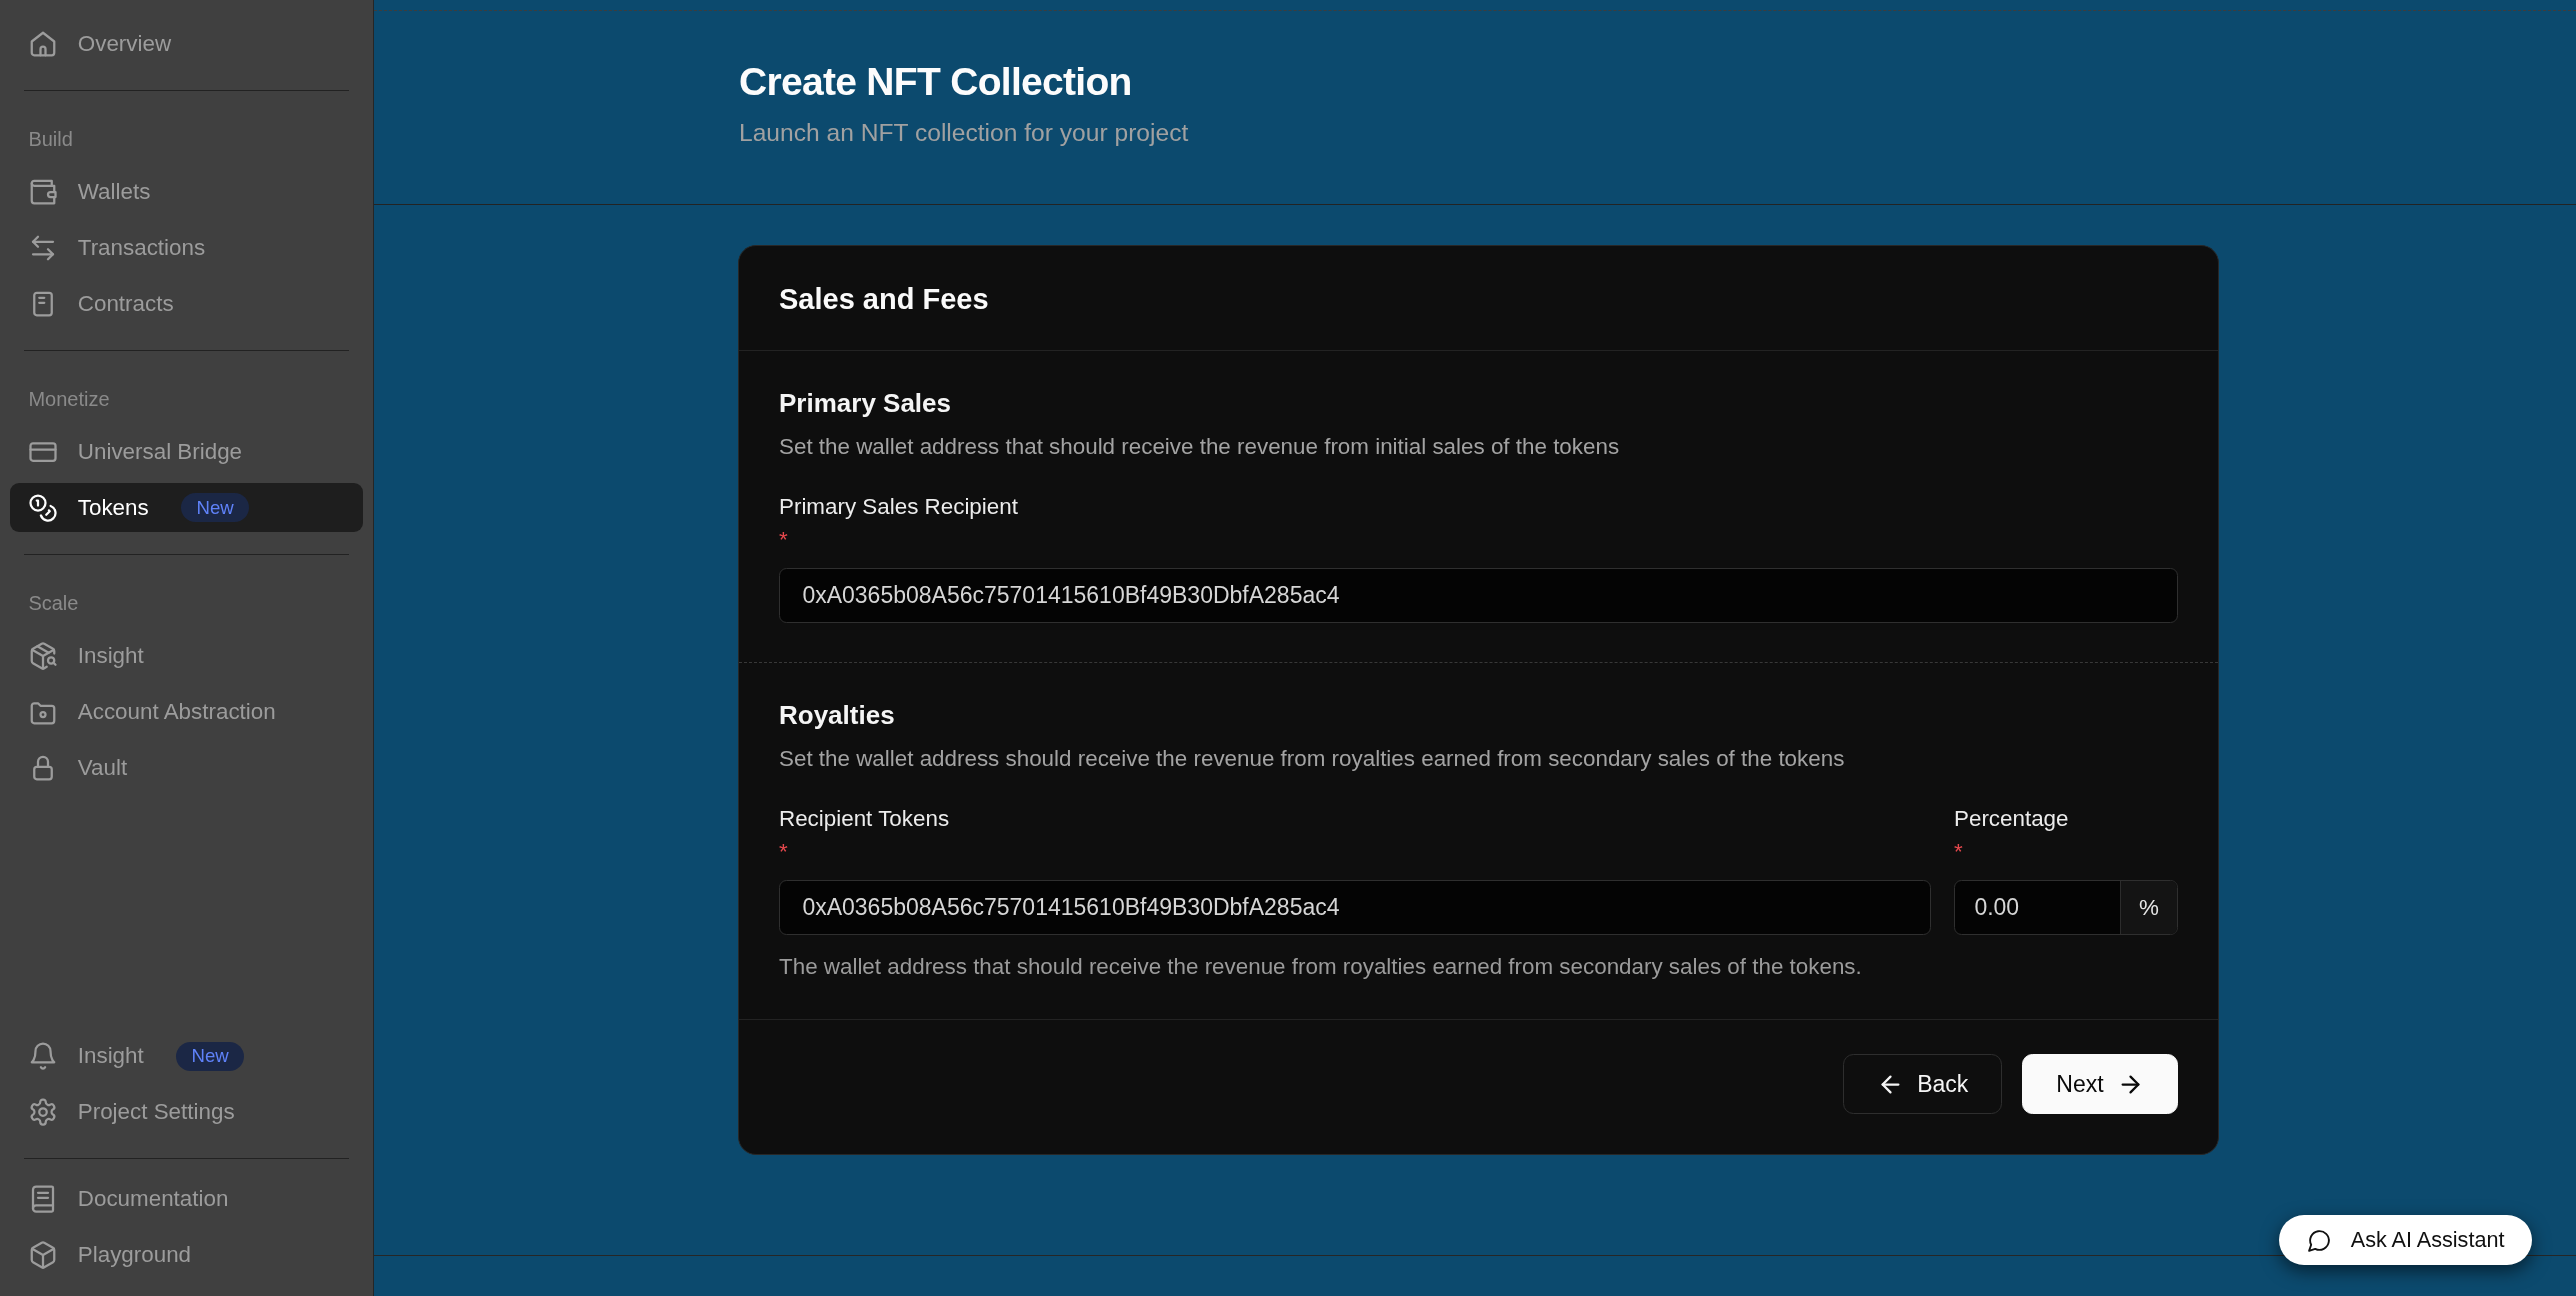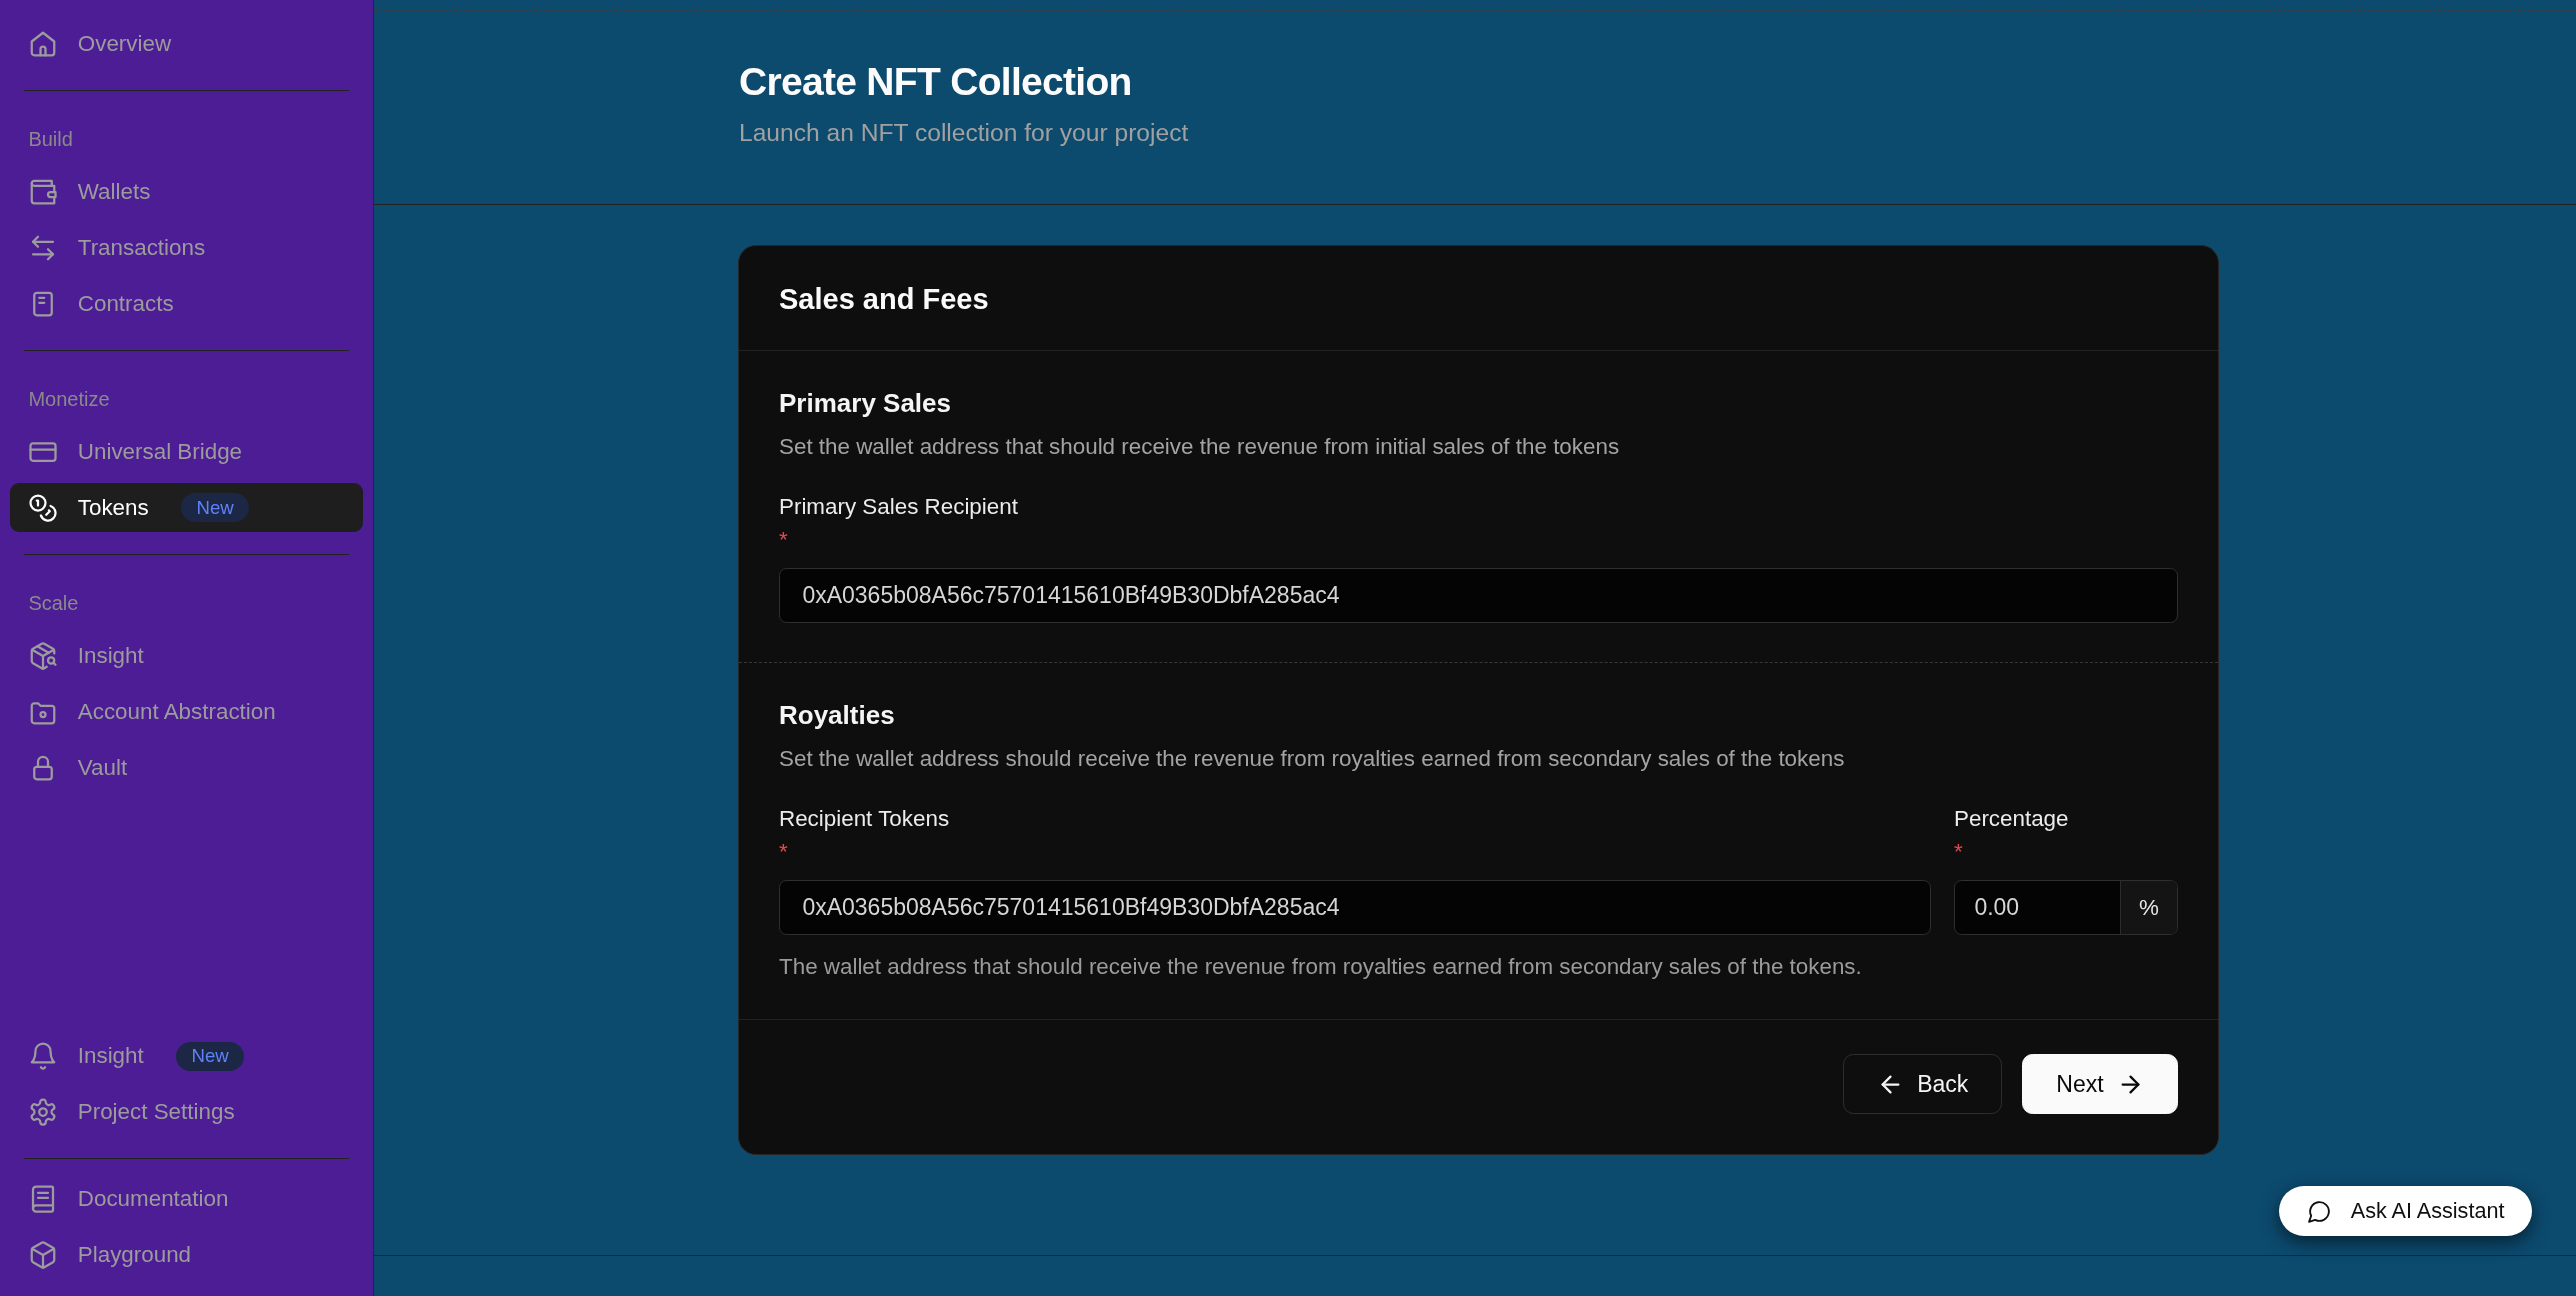--- a/index.html
+++ b/index.html
@@ -12,21 +12,21 @@
     font-family: "Liberation Sans", sans-serif;
     overflow: hidden;
   }
   .app { display: flex; width: 100%; height: 100%; }
 
   
   .sidebar {
     width: 373px; flex-shrink: 0;
     padding: 19.4px 10.4px 18px;
     display: flex; flex-direction: column;
-    background: #4c1d95;
+    background: #404040;
   }
   .nav-item {
     display: flex; align-items: center; gap: 19.4px;
     height: 49px; padding: 0 18px;
     border-radius: 9px;
     color: #9c9c9c; font-size: 22.4px;
     margin-bottom: 6.7px;
     cursor: pointer; white-space: nowrap;
   }
   .nav-item.active { background: #1e1e1e; color: #ffffff; }
@@ -132,21 +132,21 @@
     border-radius: 10.4px; font-size: 23px; font-weight: 500;
     font-family: inherit; cursor: pointer;
   }
   .btn svg { width: 27px; height: 27px; }
   .btn-outline { background: transparent; border: 0.7px solid #2e2e2e; color: #f5f5f5; }
   .btn-primary { background: #fafafa; border: 0.7px solid #fafafa; color: #0a0a0a; }
 
   .main-footer { height: 42px; border-top: 0.7px solid #262626; }
 
   .assistant-btn {
-    position: absolute; right: 44px; bottom: 61px;
+    position: absolute; right: 44px; bottom: 32px;
     display: flex; align-items: center; gap: 19px;
     height: 50px; padding: 0 27.6px;
     background: #ffffff; color: #101010;
     border: none; border-radius: 25px;
     font-size: 21.6px; font-weight: 500; font-family: inherit;
     cursor: pointer;
     box-shadow: 0 6px 18px rgba(0,0,0,.55);
   }
   .assistant-btn svg { width: 25px; height: 25px; }
 </style>

